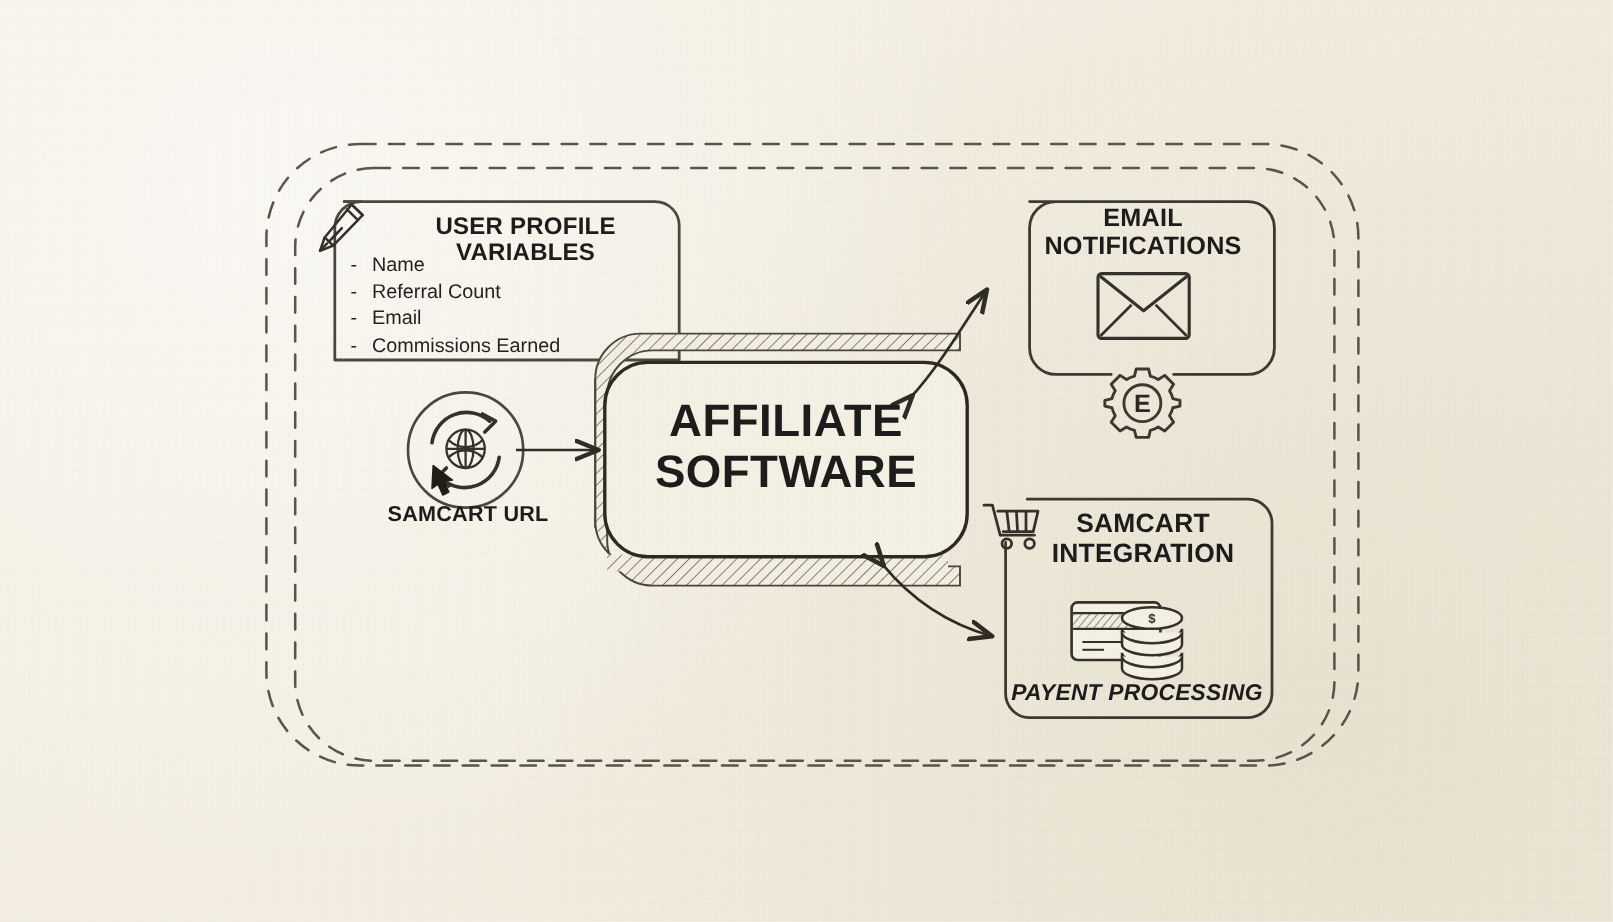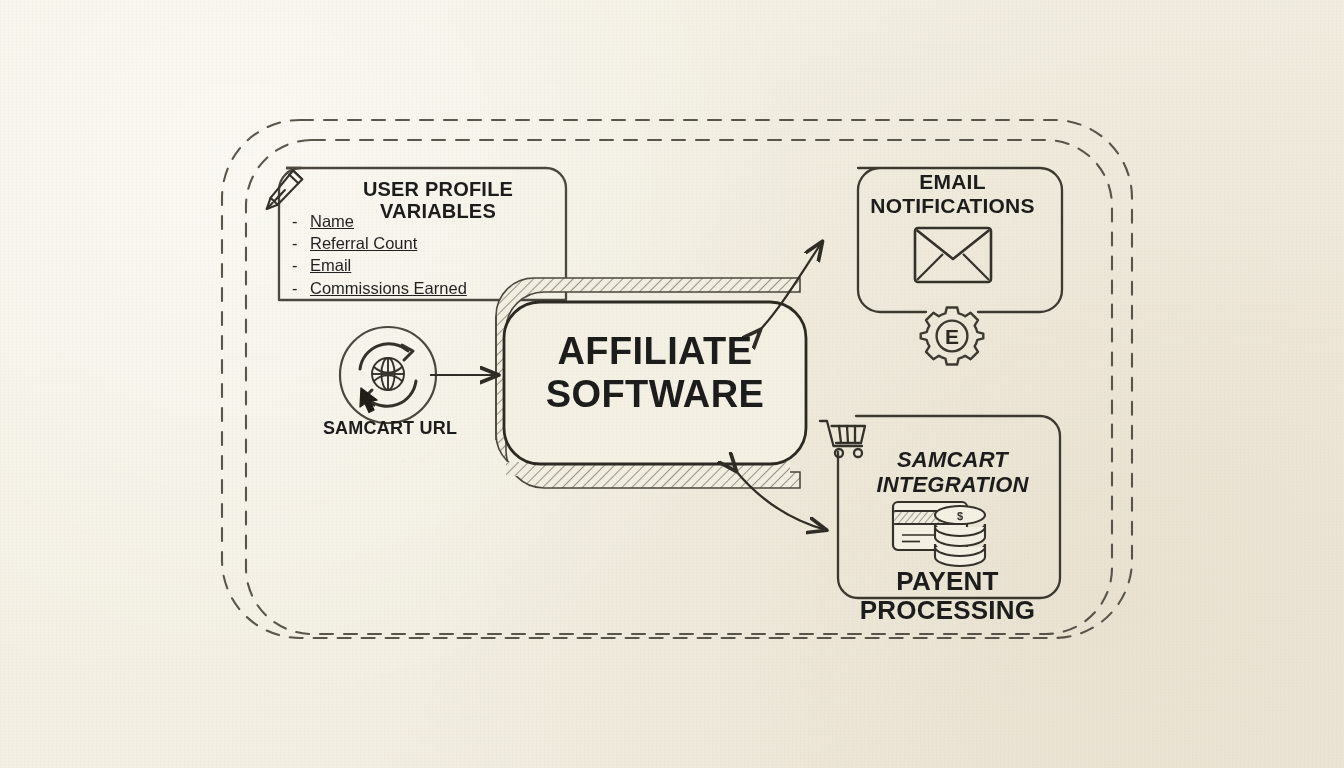--- a/index.html
+++ b/index.html
@@ -46,31 +46,30 @@
     text-align: center;
     line-height: 1.12;
     white-space: pre-line;
   }
   #title-affiliate {
     left: 505px; top: 330px; width: 300px;
     font-size: 38px; letter-spacing: .4px; line-height: 1.14;
   }
   #title-email-notif { left: 855px; top: 170px; width: 195px; font-size: 21px; }
   #title-email-settings { left: 850px; top: 366px; width: 205px; font-size: 18px; }
-  #title-samcart { left: 845px; top: 448px; width: 215px; font-size: 22px; font-style: italic; }
-  #title-payment { left: 830px; top: 567px; width: 235px; font-size: 26px; }
+  #title-samcart { left: 845px; top: 424px; width: 215px; font-size: 22px; }
+  #title-payment { left: 830px; top: 567px; width: 235px; font-size: 19px; font-style: italic; }
   #title-redirect { left: 305px; top: 418px; width: 170px; font-size: 18px; }
   #title-user-profile { left: 308px; top: 178px; width: 260px; font-size: 20px; text-align: center; }
   #user-profile-list {
     position: absolute;
     left: 292px; top: 210px; width: 270px;
     font-size: 16.5px;
     line-height: 22.2px;
     color: #1f1f1f;
-    text-decoration: underline;
   }
   #user-profile-list .li { white-space: nowrap; }
   #user-profile-list .dash { display: inline-block; width: 18px; }
 </style>
 </head>
 <body>
 
 <div id="stage">
 
   <svg class="layer" viewBox="0 0 1344 768">

